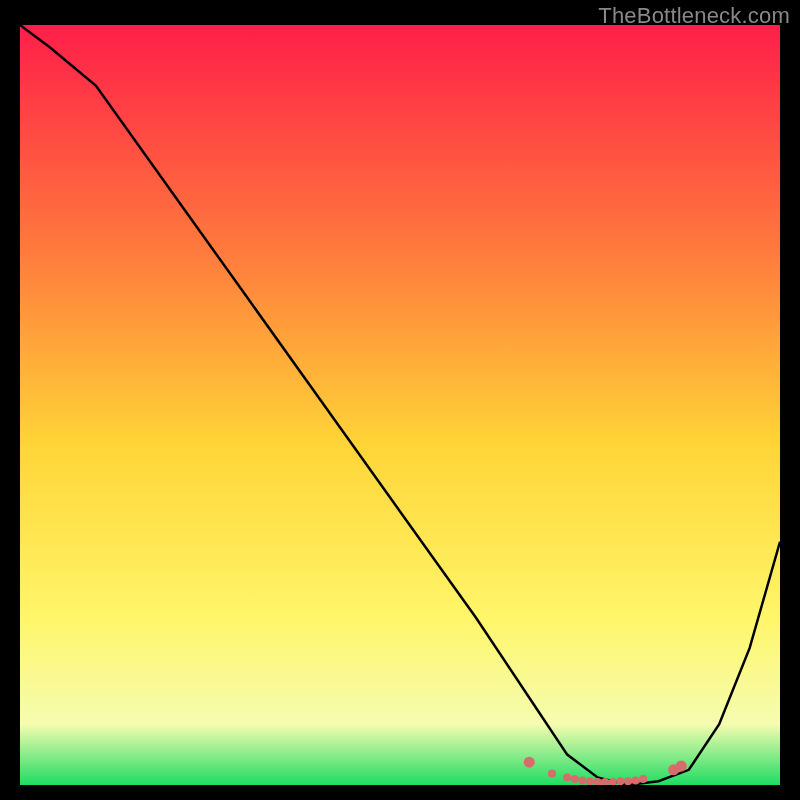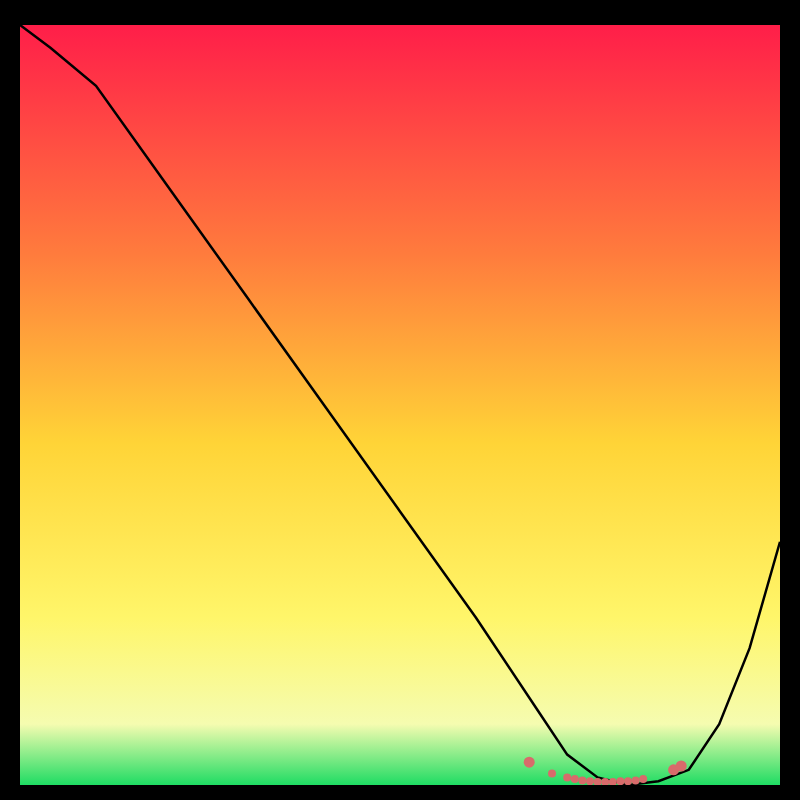--- a/index.html
+++ b/index.html
@@ -33,20 +33,21 @@
     height: 760px;
     z-index: 1;
   }
   svg { display: block; }
 </style>
 </head>
 <body>
 
 <div class="stage">
 
+  <div class="watermark">TheBottleneck.com</div>
 
   <div class="plot-area">
     <svg id="chart-svg" width="760" height="760" viewBox="0 0 760 760">
       <defs>
         <linearGradient id="bg-grad" x1="0" y1="0" x2="0" y2="1">
           <stop id="g0" offset="0%" stop-color="#ff1e49"></stop>
           <stop id="g1" offset="30%" stop-color="#ff7b3d"></stop>
           <stop id="g2" offset="55%" stop-color="#ffd437"></stop>
           <stop id="g3" offset="78%" stop-color="#fff66a"></stop>
           <stop id="g4" offset="92%" stop-color="#f5fcb0"></stop>

